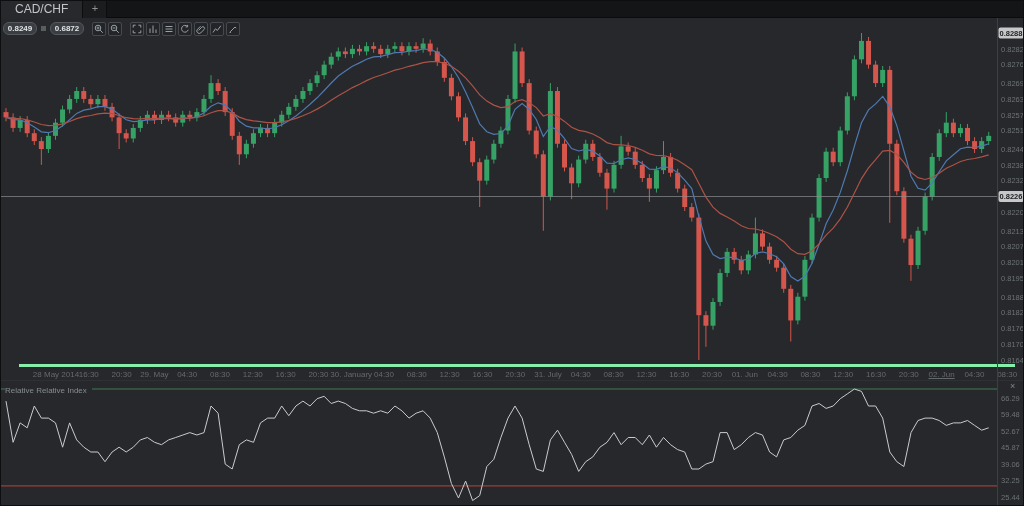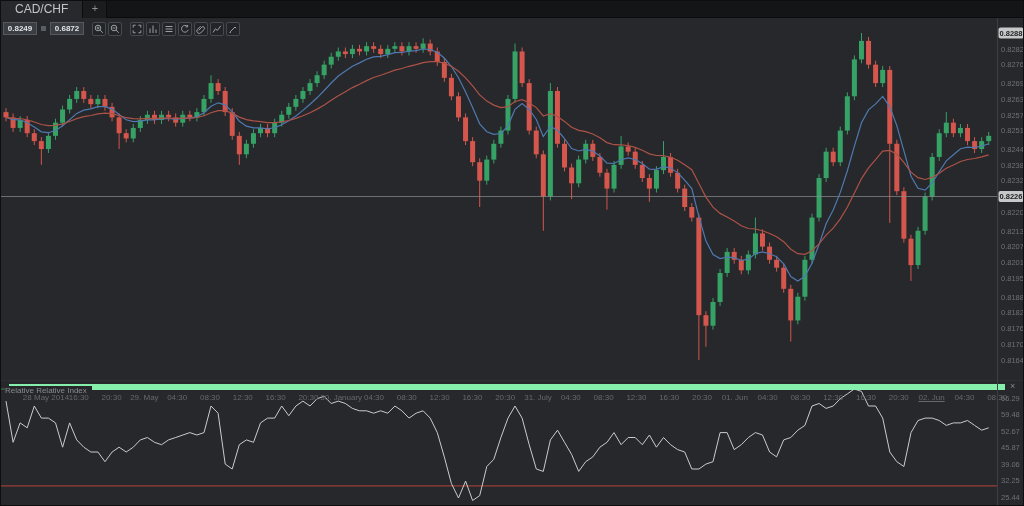--- a/index.html
+++ b/index.html
@@ -2,29 +2,29 @@
 <html><head>
 <meta charset="utf-8">
 <style>
   html,body{margin:0;padding:0;background:#000;}
   *{box-sizing:border-box;font-family:"Liberation Sans",sans-serif;}
   .app{position:relative;width:1024px;height:506px;background:#26282b;overflow:hidden;border:1px solid #0d0e0f;}
   .tabbar{position:absolute;left:0;top:0;width:1024px;height:17px;background:#141517;border-bottom:1px solid #0a0b0c;display:flex;}
   .tab{height:17px;line-height:16px;padding:0 14px;background:#27292c;color:#c2c5c8;font-size:12px;border-right:1px solid #0c0d0e;cursor:default;}
   .tab-add{width:24px;height:17px;line-height:15px;text-align:center;color:#8f9396;font-size:11px;background:#1b1c1e;border-right:1px solid #0c0d0e;}
   .toolbar{position:absolute;left:2px;top:20px;height:15px;display:flex;align-items:center;z-index:6;}
-  .pricebtn{min-width:34px;height:13px;line-height:11px;text-align:center;background:#3a3d41;border:1px solid #55585c;border-radius:0;color:#e2e5e7;font-size:8px;font-weight:bold;padding:0 3px;}
+  .pricebtn{min-width:34px;height:13px;line-height:11px;text-align:center;background:#3a3d41;border:1px solid #55585c;border-radius:6px;color:#e2e5e7;font-size:8px;font-weight:bold;padding:0 3px;}
   .spread-sq{width:5px;height:5px;background:#595d60;margin:0 4px;}
   .iconbtn{width:14px;height:14px;border:1px solid #46494d;border-radius:2px;margin-left:2px;display:flex;align-items:center;justify-content:center;background:rgba(0,0,0,0.08);}
   .iconbtn svg{display:block;}
   .iconbtn.gap{margin-left:8px;}
   #main-svg{position:absolute;left:0;top:17px;z-index:1;}
   #rsi-svg{position:absolute;left:0;top:379px;z-index:1;}
   .vsep{position:absolute;left:996px;top:17px;width:1px;height:489px;background:#3d4043;z-index:3;}
-  .time-axis{position:absolute;left:8px;top:363px;width:996px;height:16px;border-top:6px solid #86efac;z-index:2;margin-top:20px;}
+  .time-axis{position:absolute;left:18px;top:363px;width:996px;height:16px;border-top:3px solid #86efac;z-index:2;}
   .time-axis span{position:absolute;top:3px;width:90px;margin-left:-45px;text-align:center;font-size:8px;color:#66696c;white-space:nowrap;}
   .rsi-title{position:absolute;left:4px;top:385px;font-size:8px;color:#898d90;z-index:4;background:#26282b;padding-right:5px;}
   .rsi-close{position:absolute;left:1009px;top:381px;font-size:9px;color:#84888b;z-index:4;line-height:9px;}
   .hsep{position:absolute;left:0;top:379px;width:1024px;height:1px;background:#2e3134;z-index:2;}
   text{font-family:"Liberation Sans",sans-serif;}
 </style>
 </head>
 <body>
 
 <div class="app">

